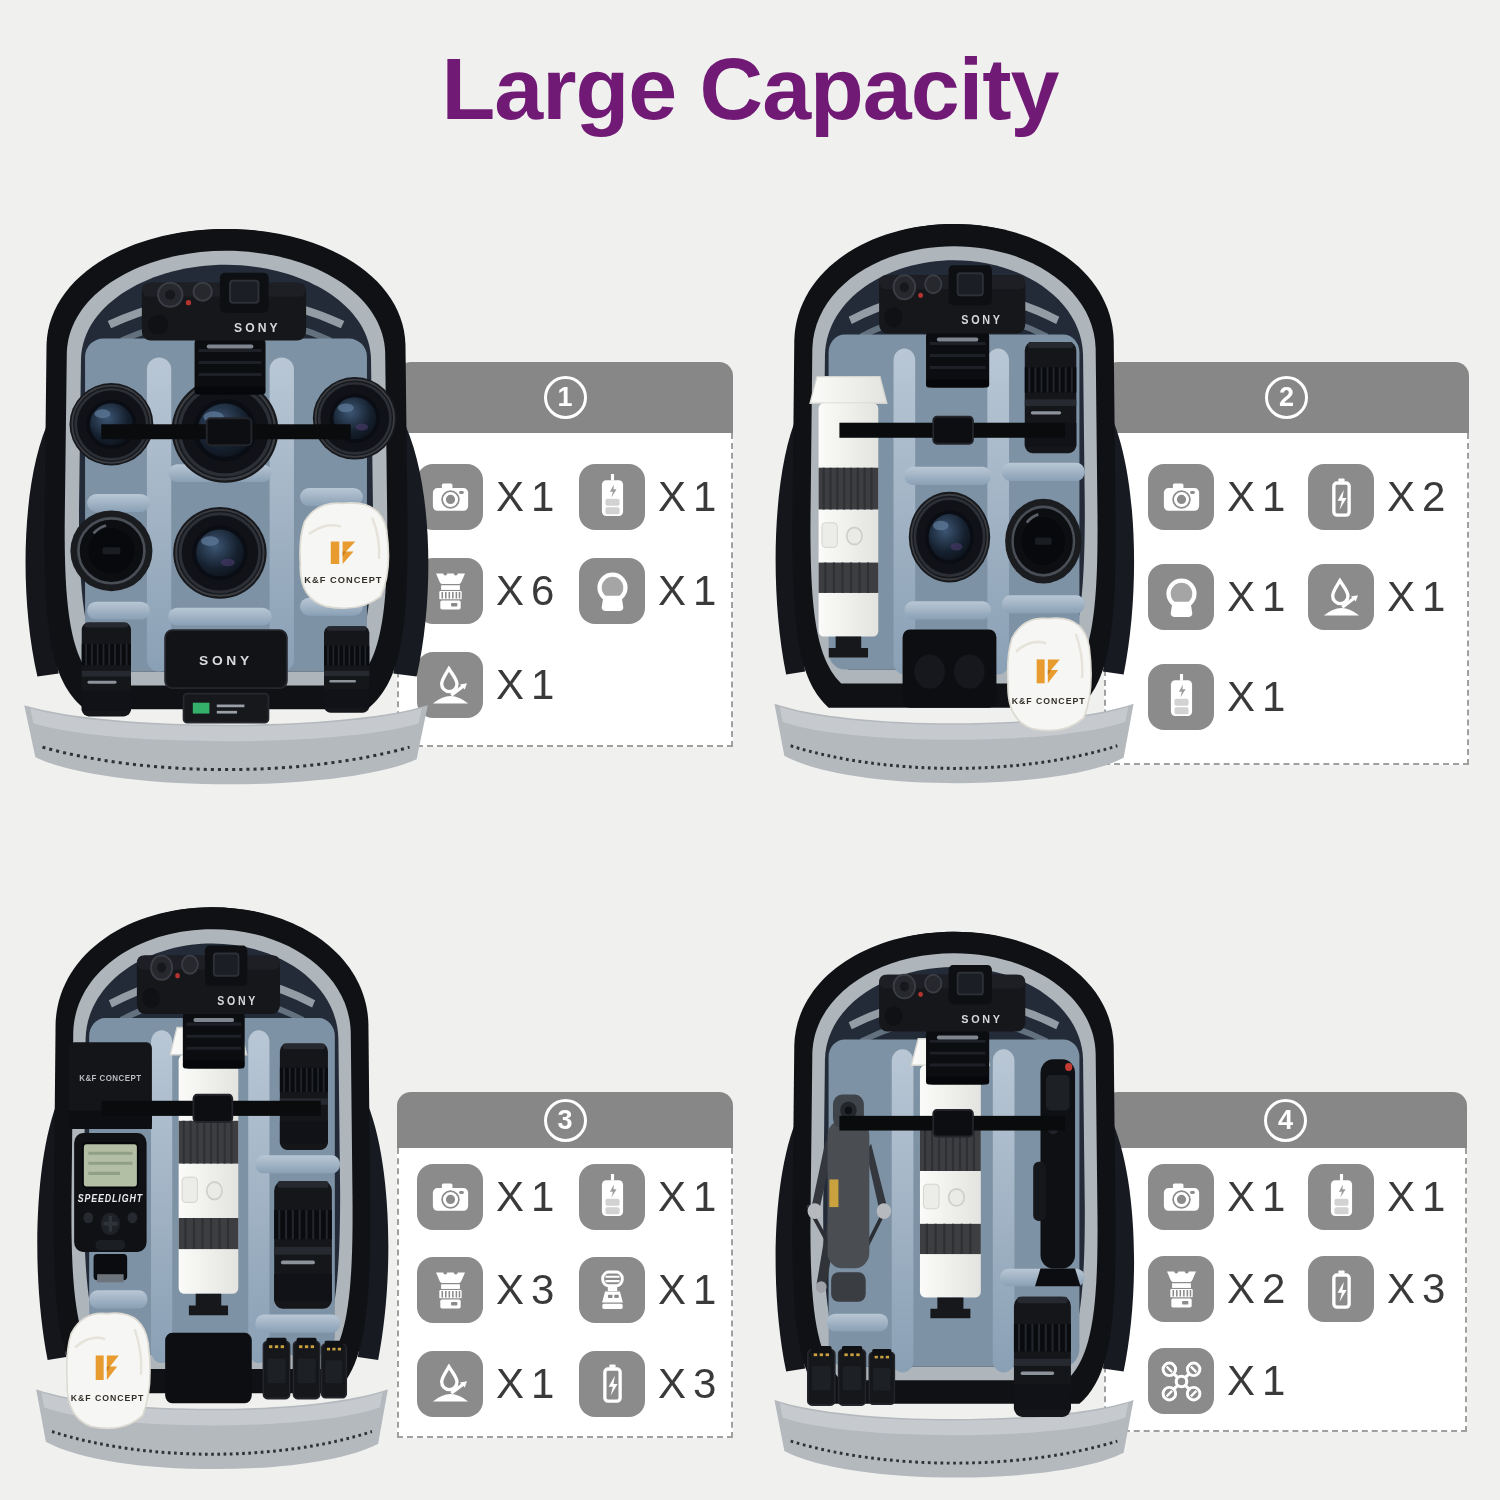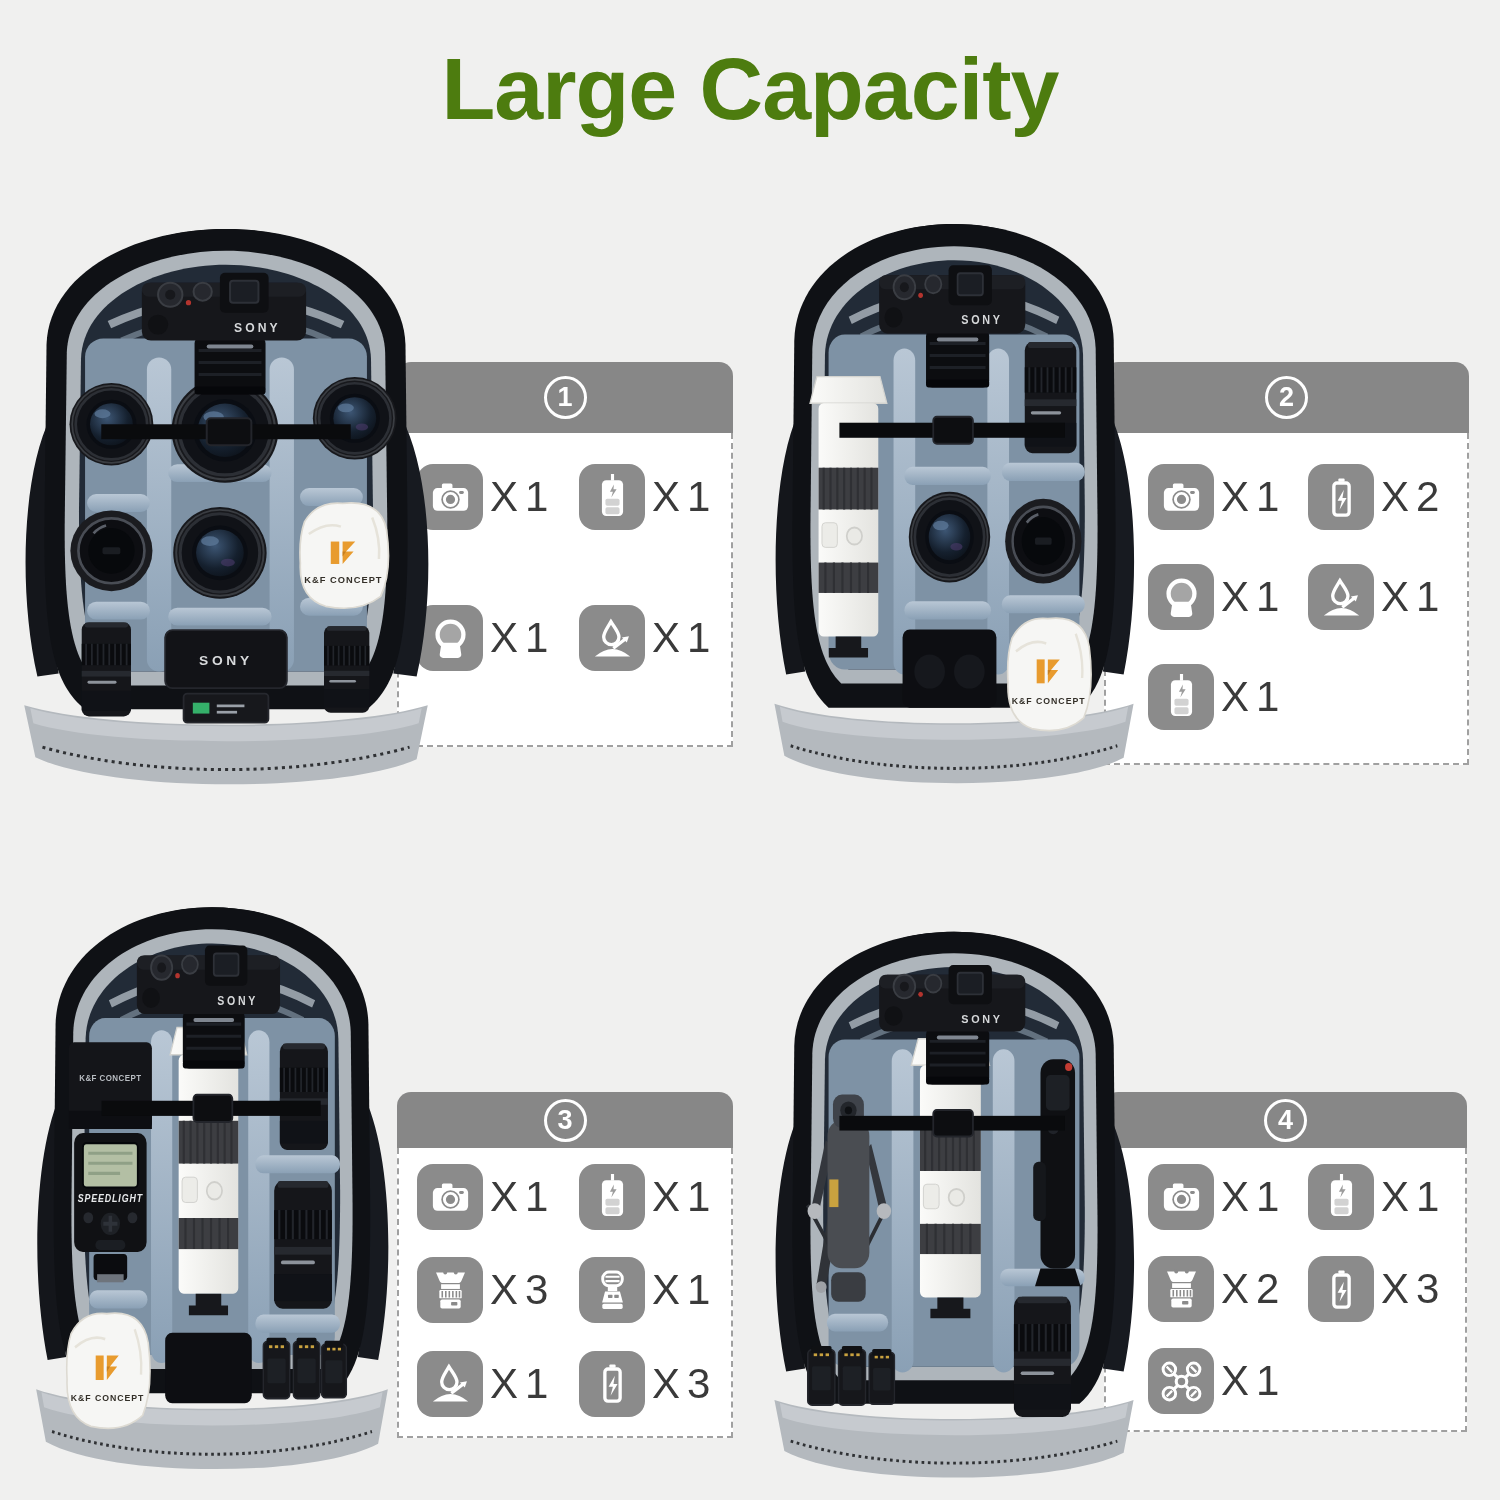--- a/index.html
+++ b/index.html
@@ -1,34 +1,34 @@
 <!DOCTYPE html>
 <html><head>
 <meta charset="utf-8">
 <style>
   html,body{margin:0;padding:0;background:#f0f0ef;}
   .stage{position:relative;width:1500px;height:1500px;background:#f0f0ef;overflow:hidden;
          font-family:"Liberation Sans",sans-serif;}
   .title{position:absolute;top:38px;left:0;right:0;text-align:center;
-         font-size:88px;font-weight:800;color:#4d7c0f;letter-spacing:-1px;}
+         font-size:88px;font-weight:800;color:#701a75;letter-spacing:-1px;}
   
   .card{position:absolute;z-index:1;box-sizing:border-box;}
   .card-header{background:#878787;border-radius:14px 14px 0 0;display:flex;
                align-items:center;justify-content:center;}
   .card.top .card-header{height:71px;}
   .card.bottom .card-header{height:56px;}
   .badge{width:43px;height:43px;border:3px solid #ffffff;border-radius:50%;
          color:#ffffff;font-size:27px;font-weight:700;display:flex;
          align-items:center;justify-content:center;box-sizing:border-box;}
   .card-body{background:#ffffff;border:2px dashed #a0a0a0;border-top:none;
              box-sizing:border-box;display:grid;grid-template-columns:162px 1fr;}
   .card.top .card-body{padding:31px 6px 24px 18px;row-gap:25px;}
   .card.bottom .card-body{padding:16px 6px 18px 18px;row-gap:26px;}
   .card.right .card-body{padding-left:42px;grid-template-columns:160px 1fr;}
-  .item{display:flex;align-items:center;gap:7px;height:66px;}
+  .item{display:flex;align-items:center;gap:13px;height:66px;}
   .gicon{width:66px;height:66px;min-width:66px;background:#8b8b8b;border-radius:16px;
          display:flex;align-items:center;justify-content:center;}
   .gicon svg{width:47px;height:47px;display:block;}
   .qty{font-size:42px;color:#3a3a3a;font-weight:500;letter-spacing:7px;white-space:nowrap;}
   
   .bag{position:absolute;z-index:2;}
   .defs{position:absolute;width:0;height:0;overflow:hidden;}
 </style>
 </head>
 <body>
@@ -267,20 +267,28 @@
           </span>
           <span class="qty">X1</span>
         </div>
         <div class="item">
           <span class="gicon">
             <svg viewBox="0 0 24 24">
               <use href="#ic-battery-charger"></use>
             </svg>
           </span>
           <span class="qty">X1</span>
+        </div>
+        <div class="item">
+          <span class="gicon">
+            <svg viewBox="0 0 24 24">
+              <use href="#ic-lens"></use>
+            </svg>
+          </span>
+          <span class="qty">X6</span>
         </div>
         <div class="item">
           <span class="gicon">
             <svg viewBox="0 0 24 24">
               <use href="#ic-filter"></use>
             </svg>
           </span>
           <span class="qty">X1</span>
         </div>
         <div class="item">

